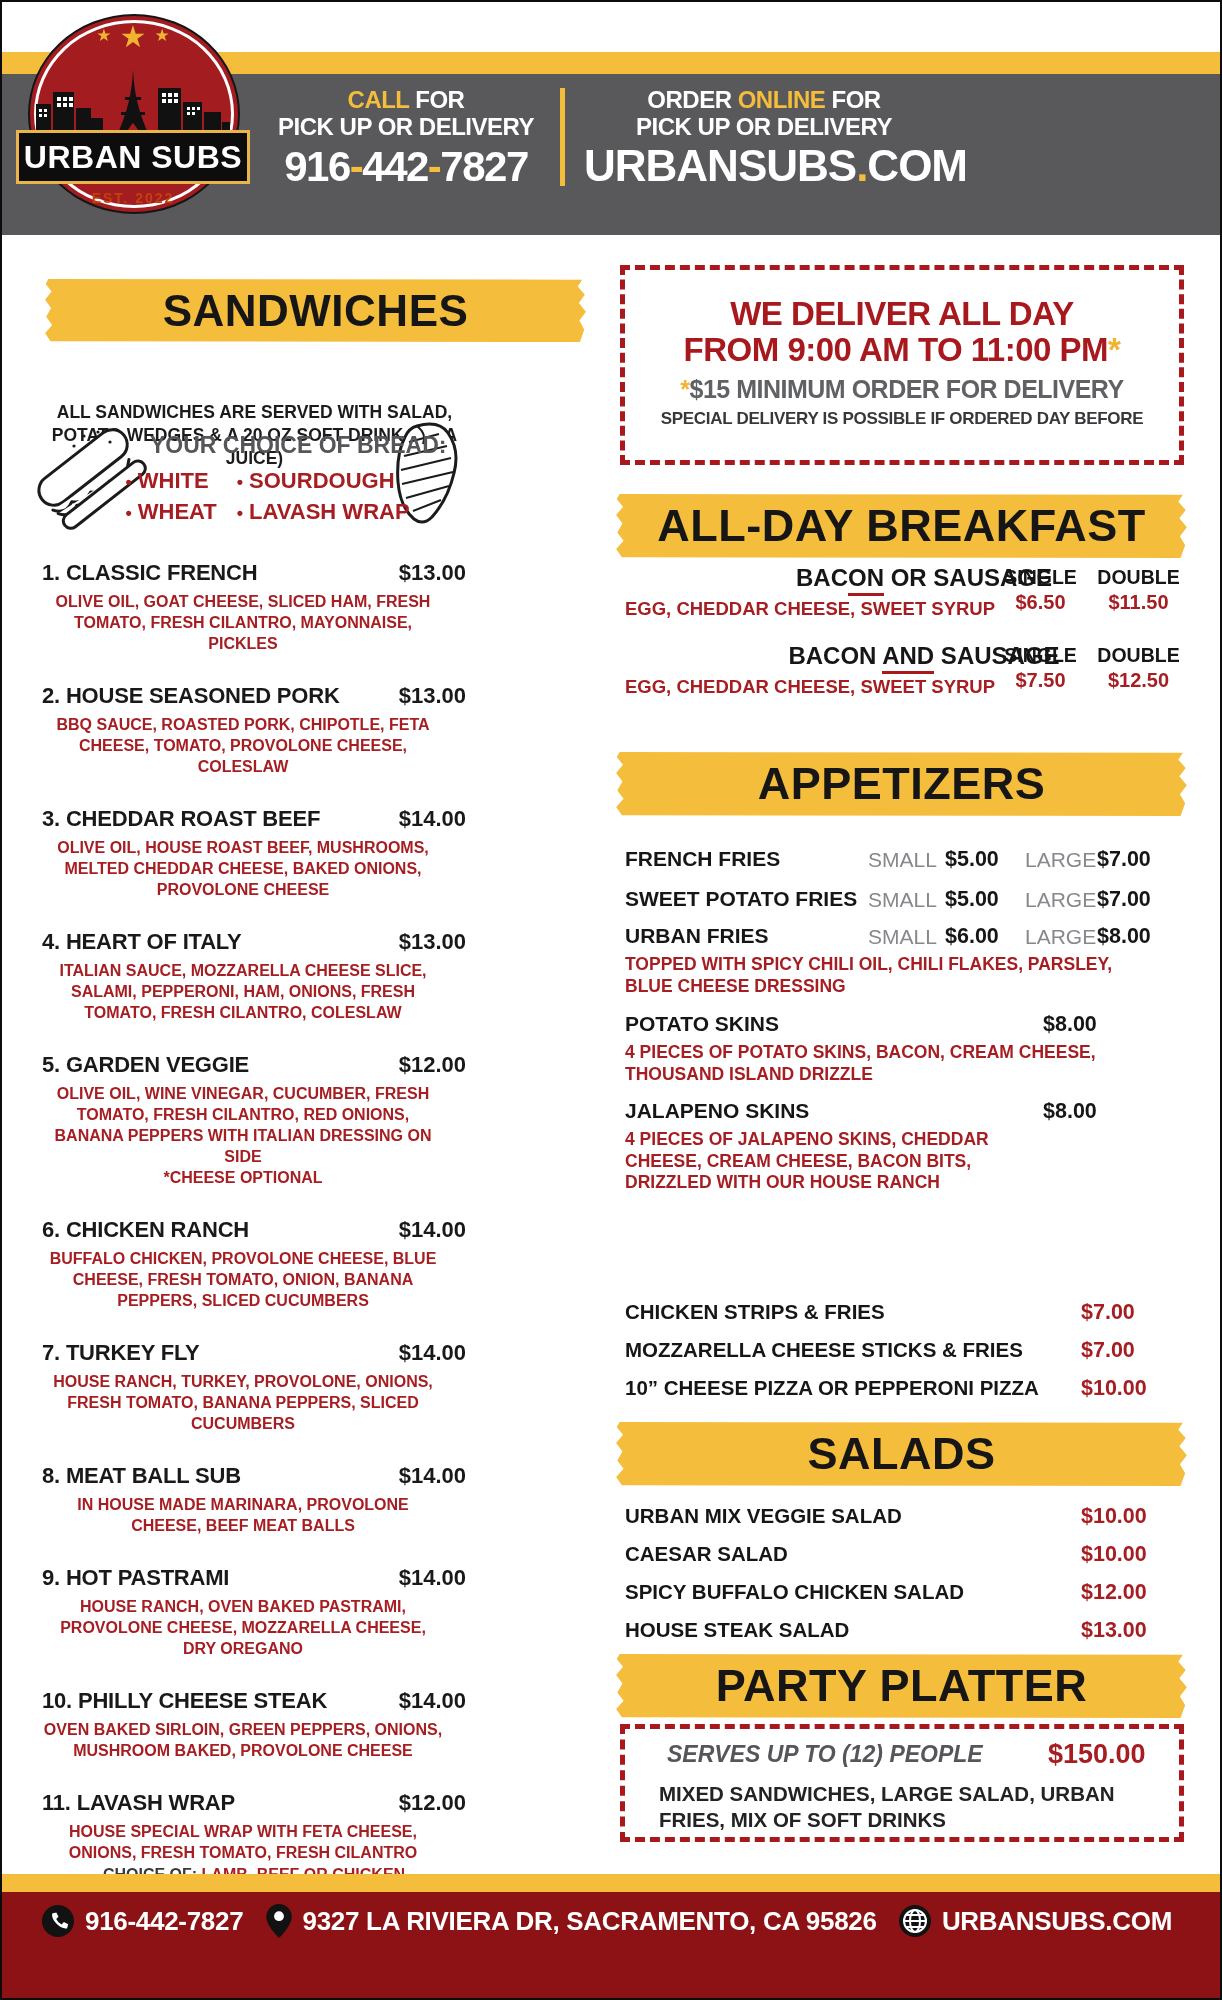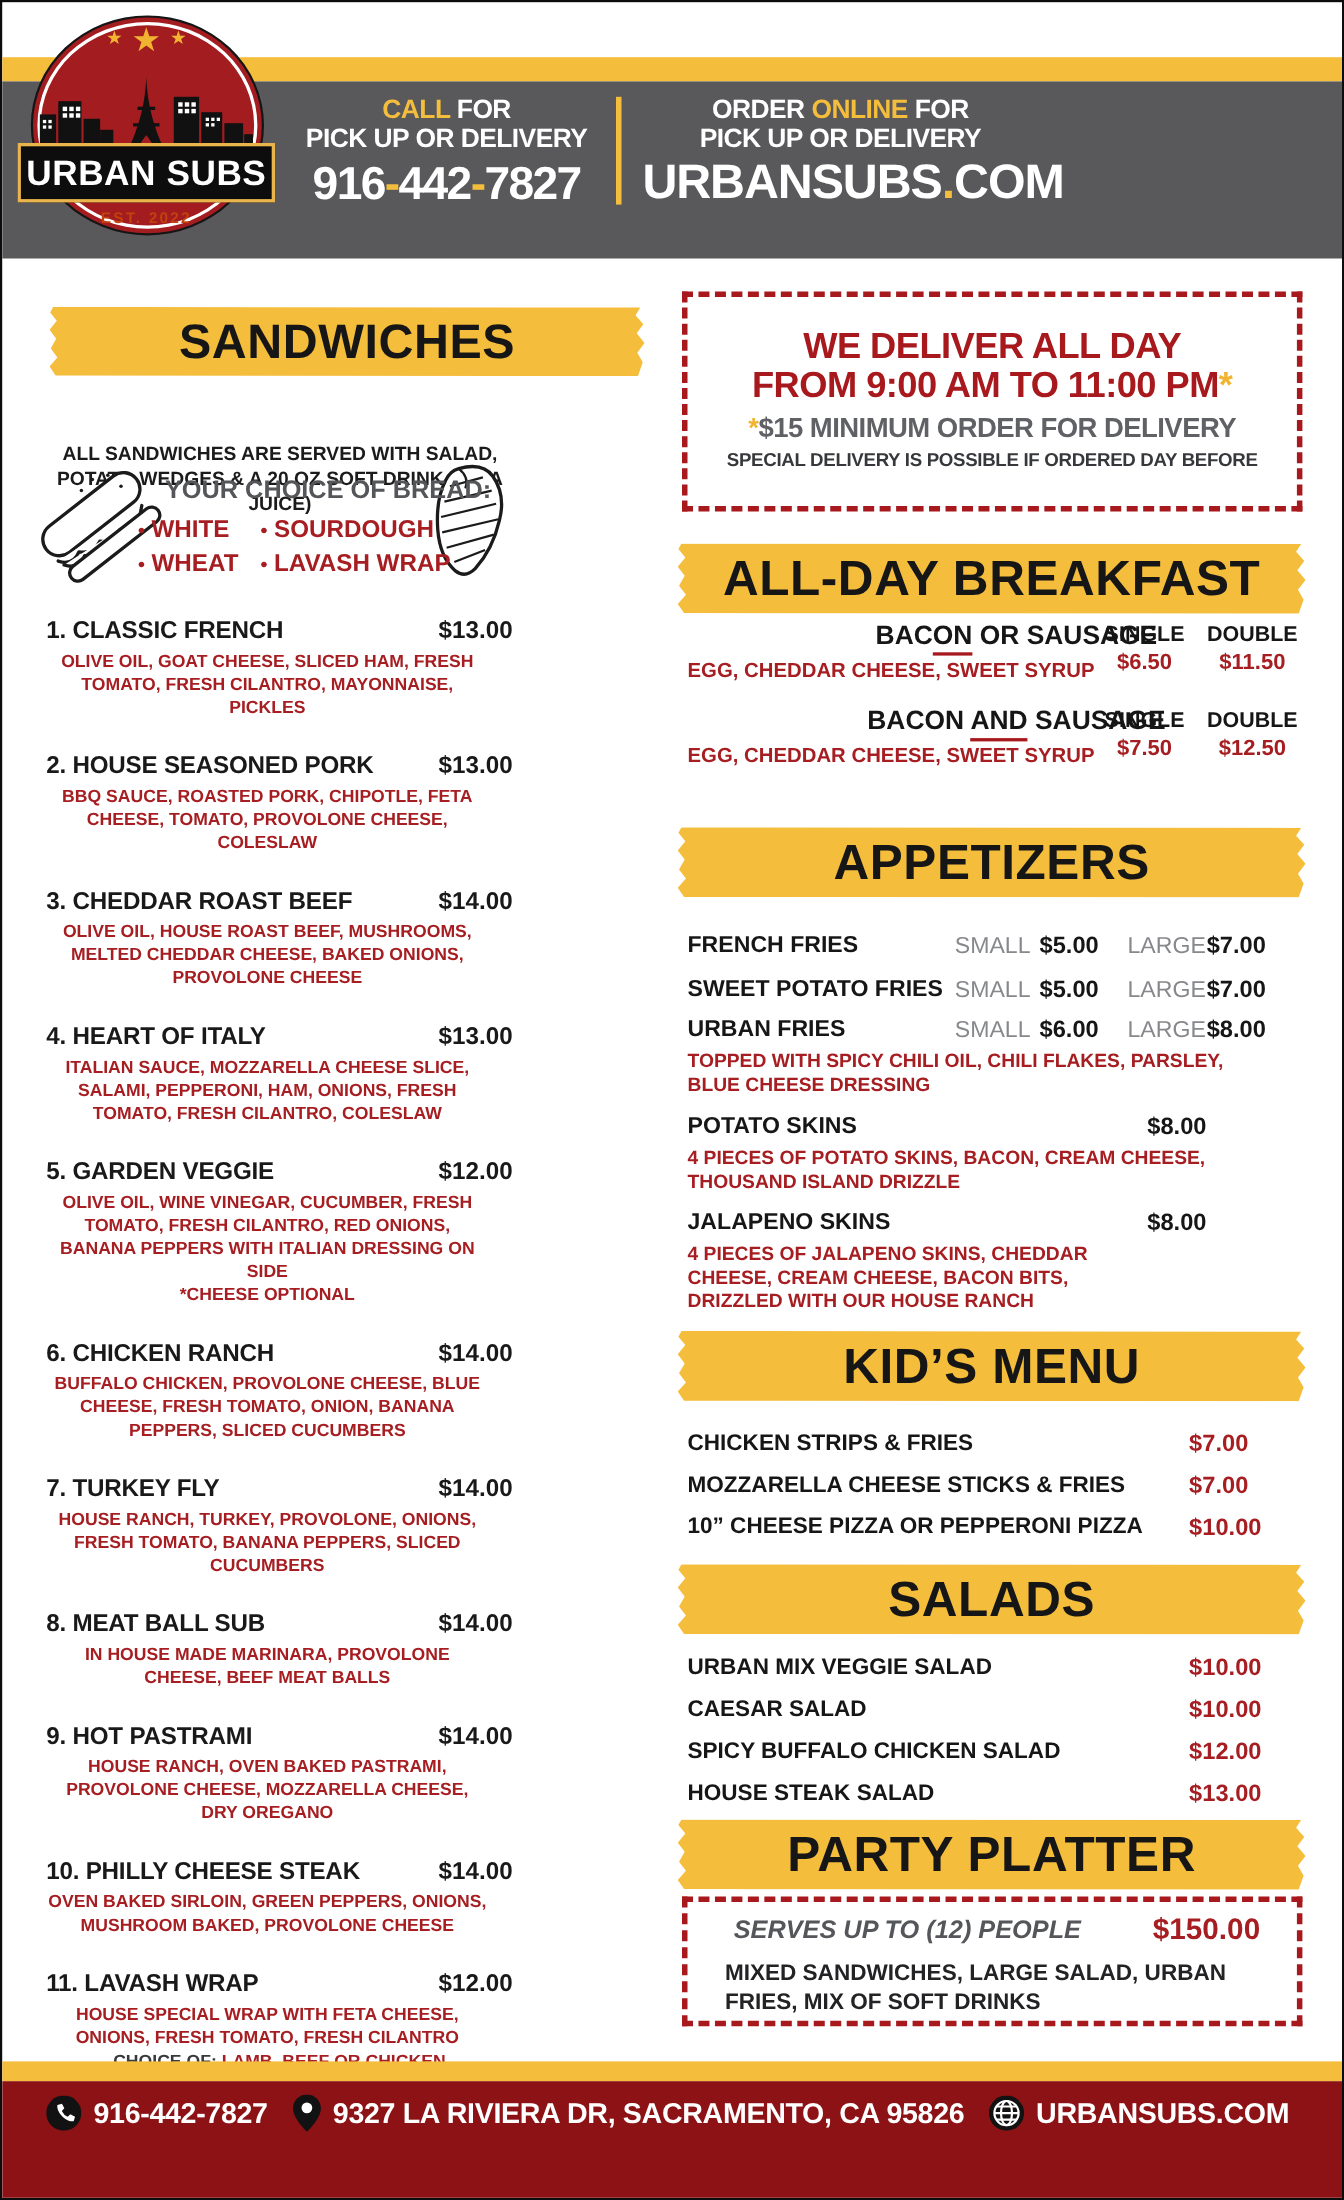--- a/index.html
+++ b/index.html
@@ -379,23 +379,20 @@
       <span class="flat-price">$8.00</span>
     </div>
     <div class="rc-desc" style="top:1040px">4 PIECES OF POTATO SKINS, BACON, CREAM CHEESE, THOUSAND ISLAND DRIZZLE</div>
 
     <div class="ap-row" style="top:1097px">
       <span class="ap-name">JALAPENO SKINS</span>
       <span class="flat-price">$8.00</span>
     </div>
     <div class="rc-desc narrow" style="top:1127px">4 PIECES OF JALAPENO SKINS, CHEDDAR CHEESE, CREAM CHEESE, BACON BITS, DRIZZLED WITH OUR HOUSE RANCH</div>
 
-    <div class="banner rc-banner" style="top:1208px">
-      <span class="banner-text">KID’S MENU</span>
-    </div>
     <div class="kid-row" style="top:1298px">
       <span class="kid-name">CHICKEN STRIPS &amp; FRIES</span>
       <span class="kid-price">$7.00</span>
     </div>
     <div class="kid-row" style="top:1336px">
       <span class="kid-name">MOZZARELLA CHEESE STICKS &amp; FRIES</span>
       <span class="kid-price">$7.00</span>
     </div>
     <div class="kid-row" style="top:1374px">
       <span class="kid-name">10” CHEESE PIZZA OR PEPPERONI PIZZA</span>

